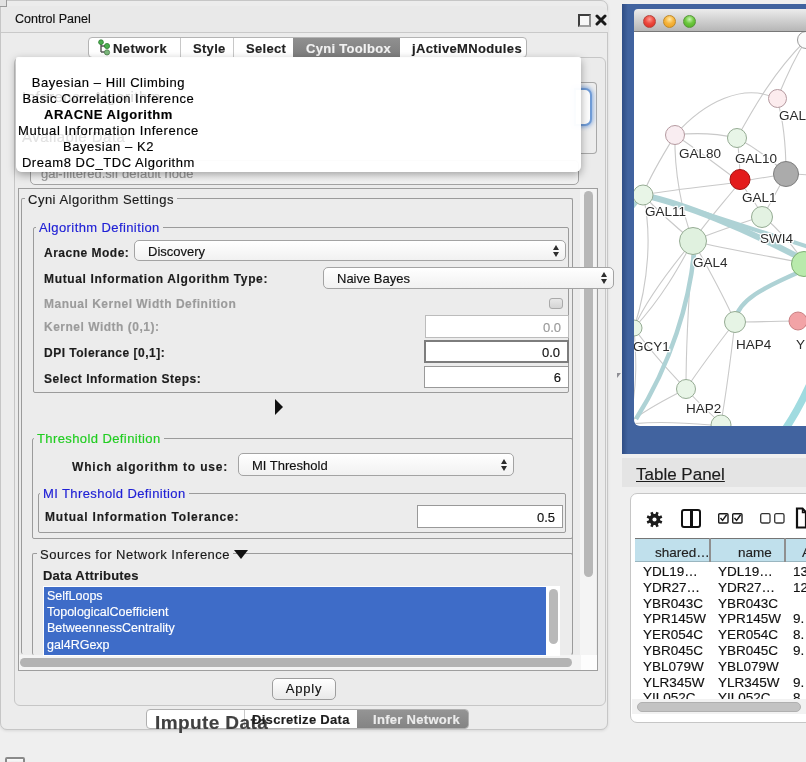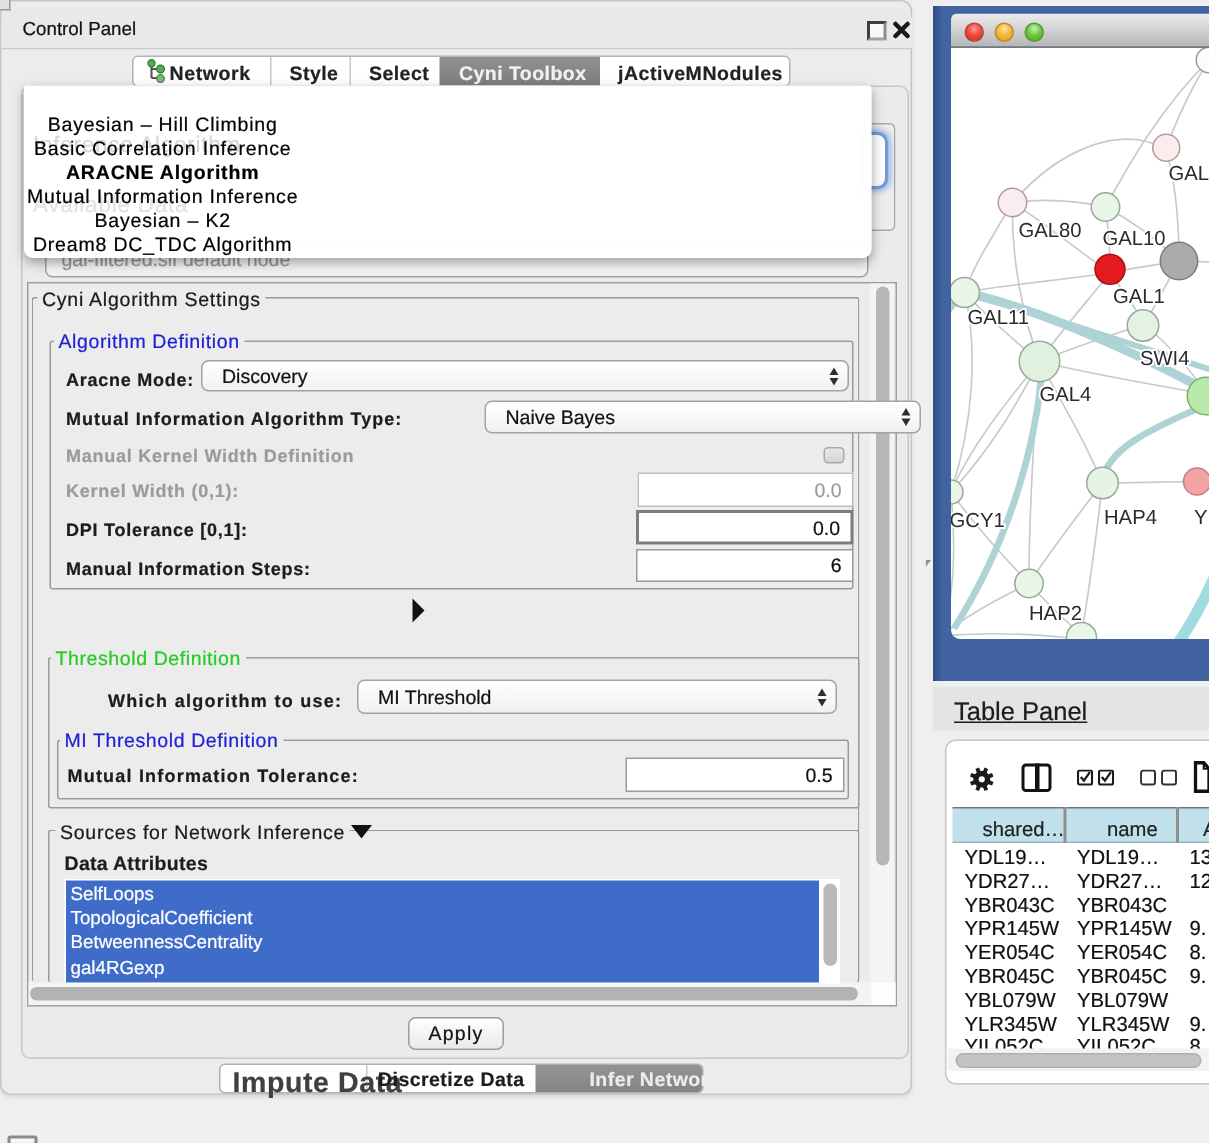--- a/index.html
+++ b/index.html
@@ -94,32 +94,32 @@
   <div class="lbl gray" style="left:44px;top:320px;">Kernel Width (0,1):</div>
   <div class="tfield" style="left:425px;top:315px;width:144px;height:23px;border:1px solid #bcbcbc;box-sizing:border-box;">
       <span style="color:#9b9b9b;">0.0</span>
     </div>
 
   <div class="lbl" style="left:44px;top:346px;">DPI Tolerance [0,1]:</div>
   <div class="tfield" style="left:424px;top:340px;width:145px;height:23px;border:2px solid #7d7d7d;box-sizing:border-box;">
       <span>0.0</span>
     </div>
 
-  <div class="lbl" style="left:44px;top:372px;">Manual Information Steps:</div>
+  <div class="lbl" style="left:44px;top:372px;">Select Information Steps:</div>
   <div class="tfield" style="left:424px;top:366px;width:145px;height:22px;border:1px solid #999;box-sizing:border-box;">
       <span>6</span>
     </div>
 
   <div class="abs" style="left:275px;top:399px;width:0;height:0;border-left:8px solid #111;border-top:8px solid transparent;border-bottom:8px solid transparent;"></div>
 
   <div class="groupbox" style="left:32px;top:438px;width:541px;height:101px;"></div>
   <div class="gtitle" style="left:34px;top:431px;color:#21cd21;letter-spacing:0.4px;">Threshold Definition</div>
 
   <div class="lbl" style="left:72px;top:460px;letter-spacing:0.85px;">Which algorithm to use:</div>
-  <div class="combo" style="left:238px;top:453px;width:320px;height:23px;">
+  <div class="combo" style="left:238px;top:453px;width:276px;height:23px;">
       <span class="ctext">MI Threshold</span>
       <span class="spin"></span>
     </div>
 
   <div class="groupbox" style="left:38px;top:493px;width:528px;height:40px;"></div>
   <div class="gtitle" style="left:40px;top:486px;color:#2021d6;letter-spacing:0.4px;">MI Threshold Definition</div>
 
   <div class="lbl" style="left:45px;top:510px;letter-spacing:0.8px;">Mutual Information Tolerance:</div>
   <div class="tfield" style="left:417px;top:505px;width:146px;height:23px;border:1px solid #999;box-sizing:border-box;">
       <span>0.5</span>
@@ -137,21 +137,21 @@
   </div>
 
   <div class="abs" style="left:272px;top:678px;width:64px;height:22px;background:linear-gradient(#ffffff,#e9e9e9);border:1px solid #9e9e9e;border-radius:5px;box-sizing:border-box;text-align:center;font-size:13px;letter-spacing:0.8px;color:#111;line-height:20px;">Apply</div>
 
   <div class="abs" style="left:146px;top:709px;width:323px;height:20px;background:#fff;border:1px solid #b0b0b0;border-radius:4px;box-sizing:border-box;overflow:hidden;">
     <div class="abs" style="left:97px;top:0;width:1px;height:20px;background:#c8c8c8;"></div>
     <div class="abs" style="left:210px;top:0;width:113px;height:20px;background:linear-gradient(#949494,#828282);"></div>
   </div>
   <div class="abs b" style="left:155px;top:712px;font-size:19px;letter-spacing:0.4px;color:#404040;">Impute Data</div>
   <div class="abs b" style="left:252px;top:712px;font-size:13px;letter-spacing:0.3px;color:#1d1d1d;">Discretize Data</div>
-  <div class="abs b" style="left:373px;top:712px;font-size:13px;letter-spacing:0.3px;color:#ececec;margin-left:20px;">Infer Network</div>
+  <div class="abs b" style="left:373px;top:712px;font-size:13px;letter-spacing:0.3px;color:#ececec;">Infer Network</div>
 
   <div class="abs" style="left:5px;top:757px;width:20px;height:10px;background:linear-gradient(#fcfcfc,#e0e0e0);border:2px solid #8a8a8a;border-radius:2px 2px 0 0;box-sizing:border-box;"></div>
 
   <div class="abs" style="left:0;top:0;width:6px;height:6px;border-right:1px solid #9a9a9a;border-bottom:1px solid #9a9a9a;background:#e2e2e2;"></div>
 
   <div class="abs" style="left:617px;top:373px;width:4px;height:5px;background:#8f8f95;clip-path:polygon(0 100%,100% 0,100% 100%,0 100%);transform:rotate(180deg);"></div>
 
   <div class="abs" style="left:16px;top:57px;width:565px;height:115px;background:rgba(255,255,255,0.97);border-radius:2px 2px 6px 6px;box-shadow:0 3px 8px rgba(0,0,0,0.35);"></div>
   <div class="abs" style="left:22px;top:88px;font-size:15px;letter-spacing:0.5px;color:rgba(130,130,130,0.30);">Inference Algorithm</div>
   <div class="abs" style="left:22px;top:128px;font-size:15px;letter-spacing:0.5px;color:rgba(130,130,130,0.22);">Available Data</div>

